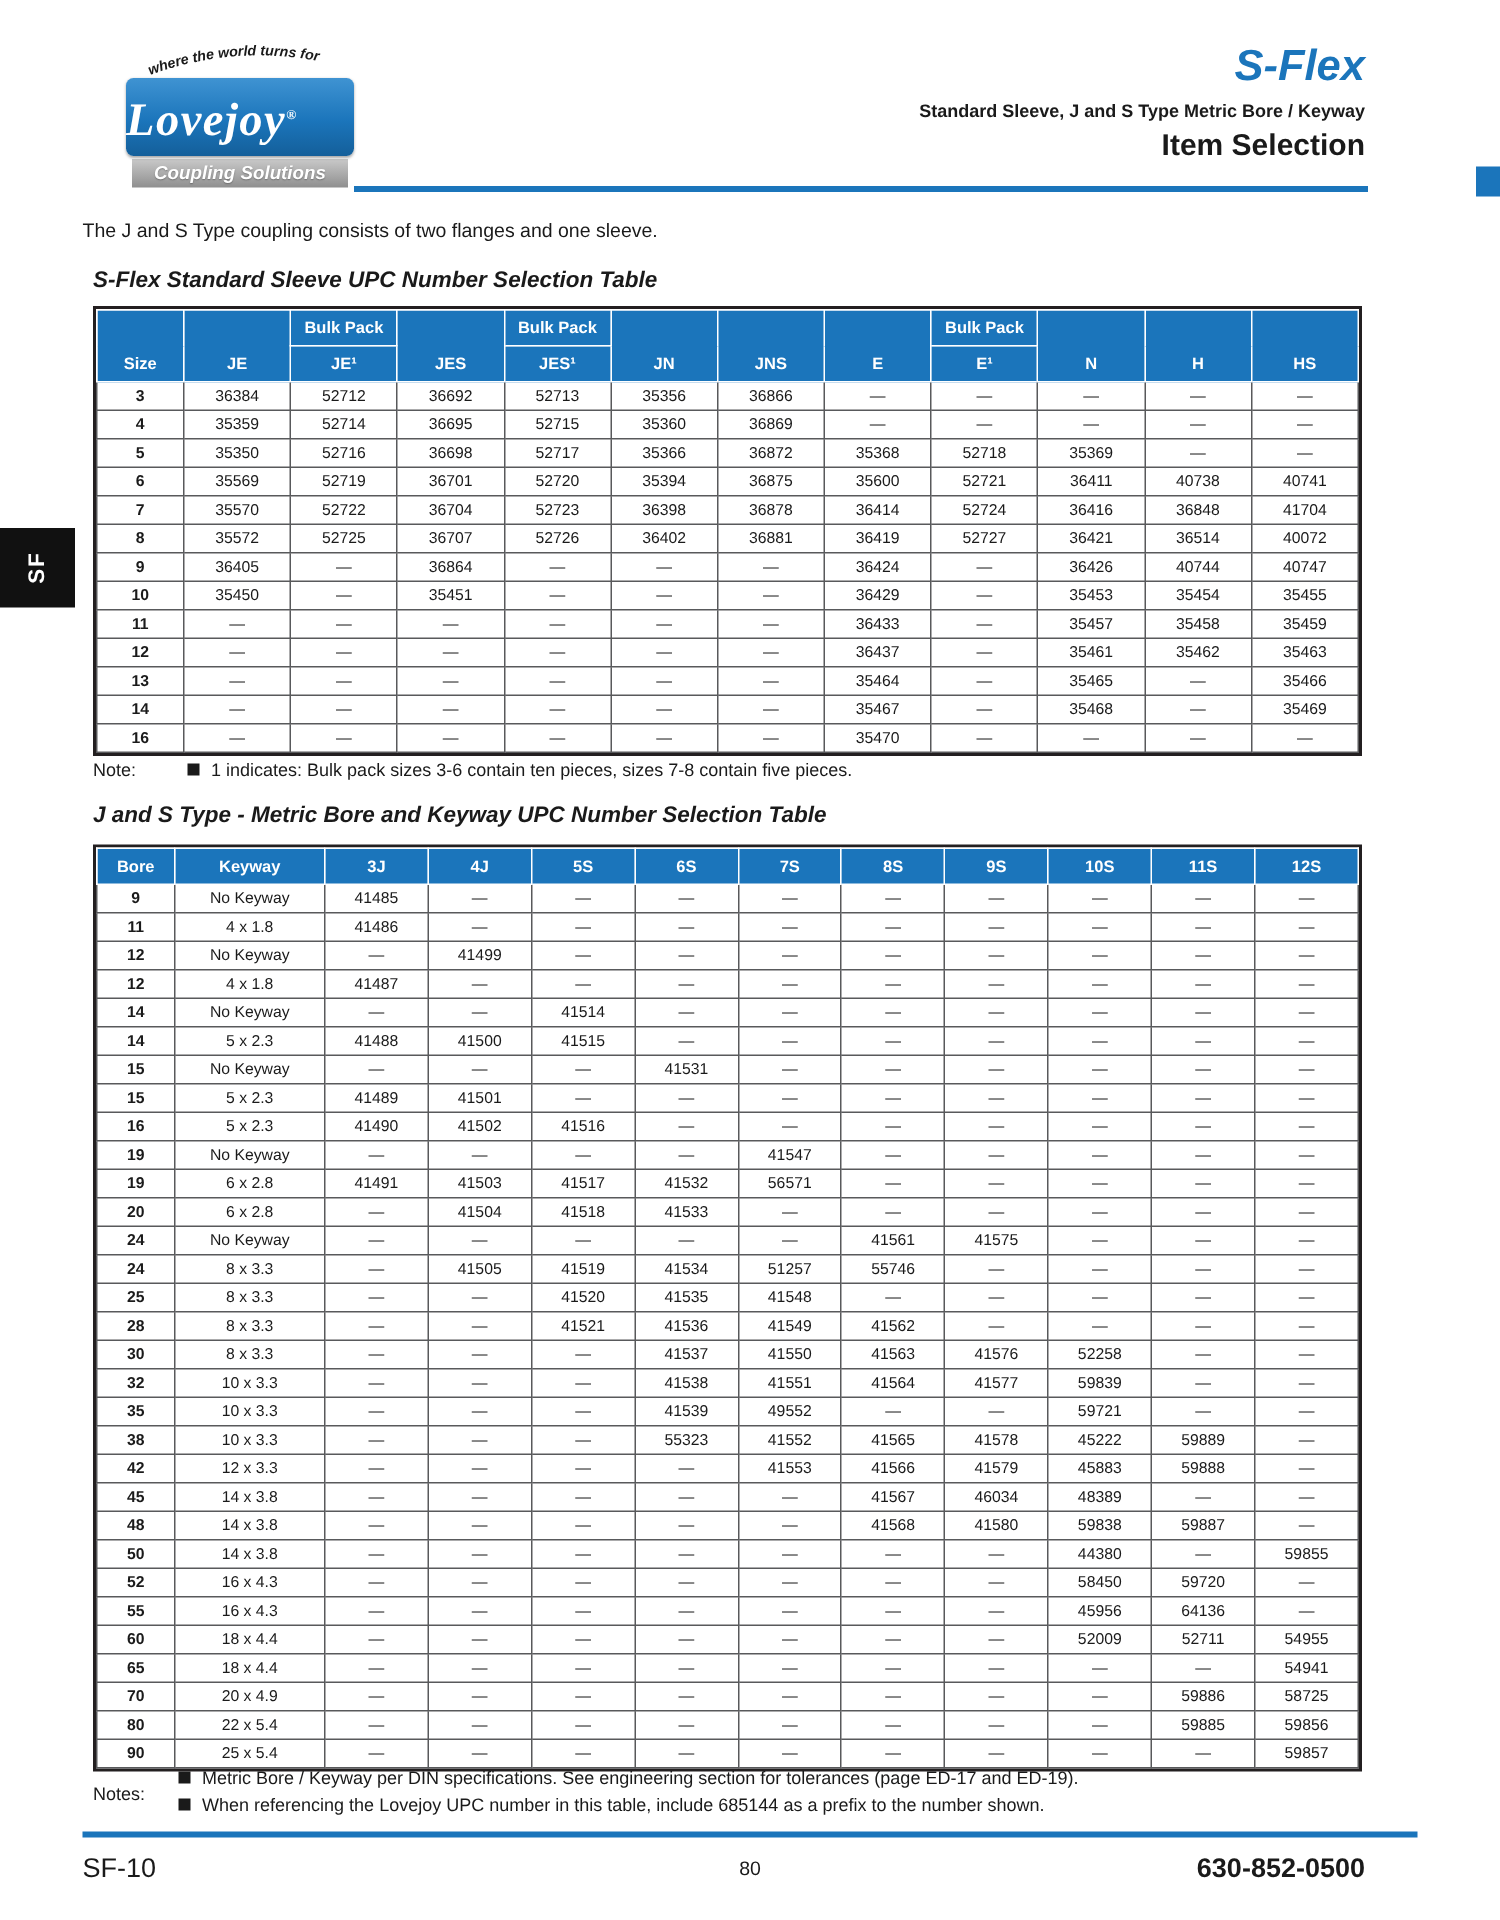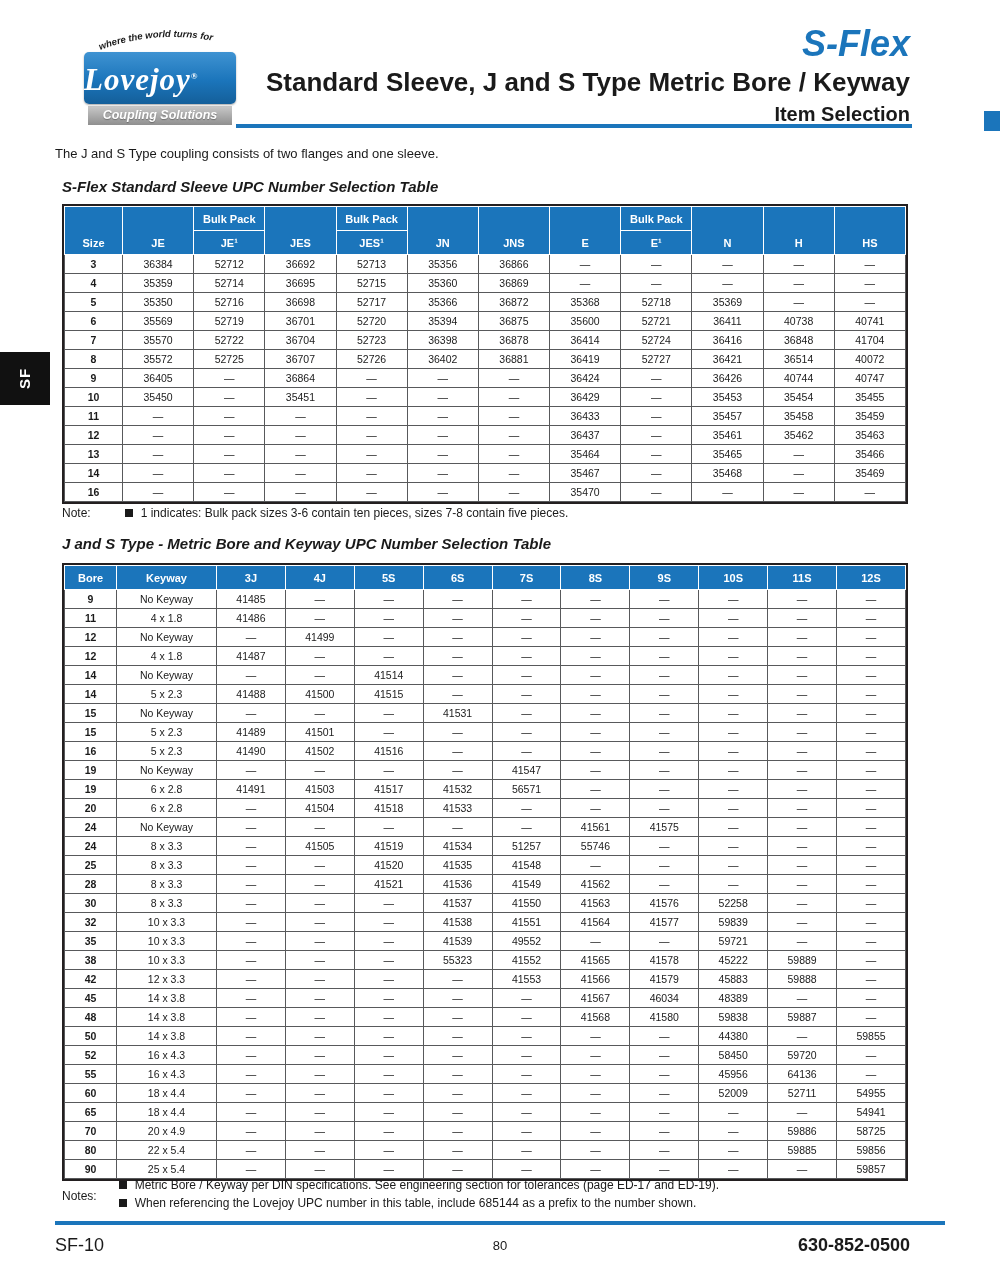--- a/index.html
+++ b/index.html
@@ -12,22 +12,22 @@
   .logo-arc { display:block; margin-left:6px; }
   .logo-box { position:relative; height:52px; background:linear-gradient(#3f93d2,#1b75bb 55%,#145f9a); border-radius:5px;
               color:#fff; font-family:"Liberation Serif", serif; font-style:italic; font-weight:bold;
               font-size:31px; line-height:48px; letter-spacing:1px; box-shadow:0 1px 2px rgba(0,0,0,.35); }
   .logo-box .reg { font-size:9px; vertical-align:super; font-style:normal; }
   .logo-tag { margin:2px 4px 0 4px; height:19px; background:linear-gradient(#c9c9c9,#8f8f8f); color:#fff;
               font-style:italic; font-weight:bold; font-size:12.5px; line-height:19px; text-align:center;
               text-shadow:0 1px 1px rgba(0,0,0,.3); }
 
   .hdr-right { position:absolute; right:90px; top:28px; text-align:right; }
-  .product   { font-size:36px; font-weight:bold; font-style:italic; color:#1b75bb; line-height:32px; }
-  .title1    { font-size:26px; font-weight:bold; margin-top:7px; }
+  .product   { font-size:29px; font-weight:bold; font-style:italic; color:#1b75bb; line-height:32px; }
+  .title1    { font-size:12px; font-weight:bold; margin-top:7px; }
   .title2    { font-size:20px; font-weight:bold; margin-top:5px; }
   .hdr-rule  { position:absolute; left:236px; top:124px; width:676px; height:4px; background:#1b75bb; }
   .edge-tab  { position:absolute; right:0; top:111px; width:16px; height:20px; background:#1b75bb; }
 
   .intro { position:absolute; left:55px; top:146px; font-size:13px; }
 
   
   .sec-title { position:absolute; font-size:15px; font-weight:bold; font-style:italic; }
   #t1-title { left:62px; top:178px; }
   #t2-title { left:62px; top:535px; }

